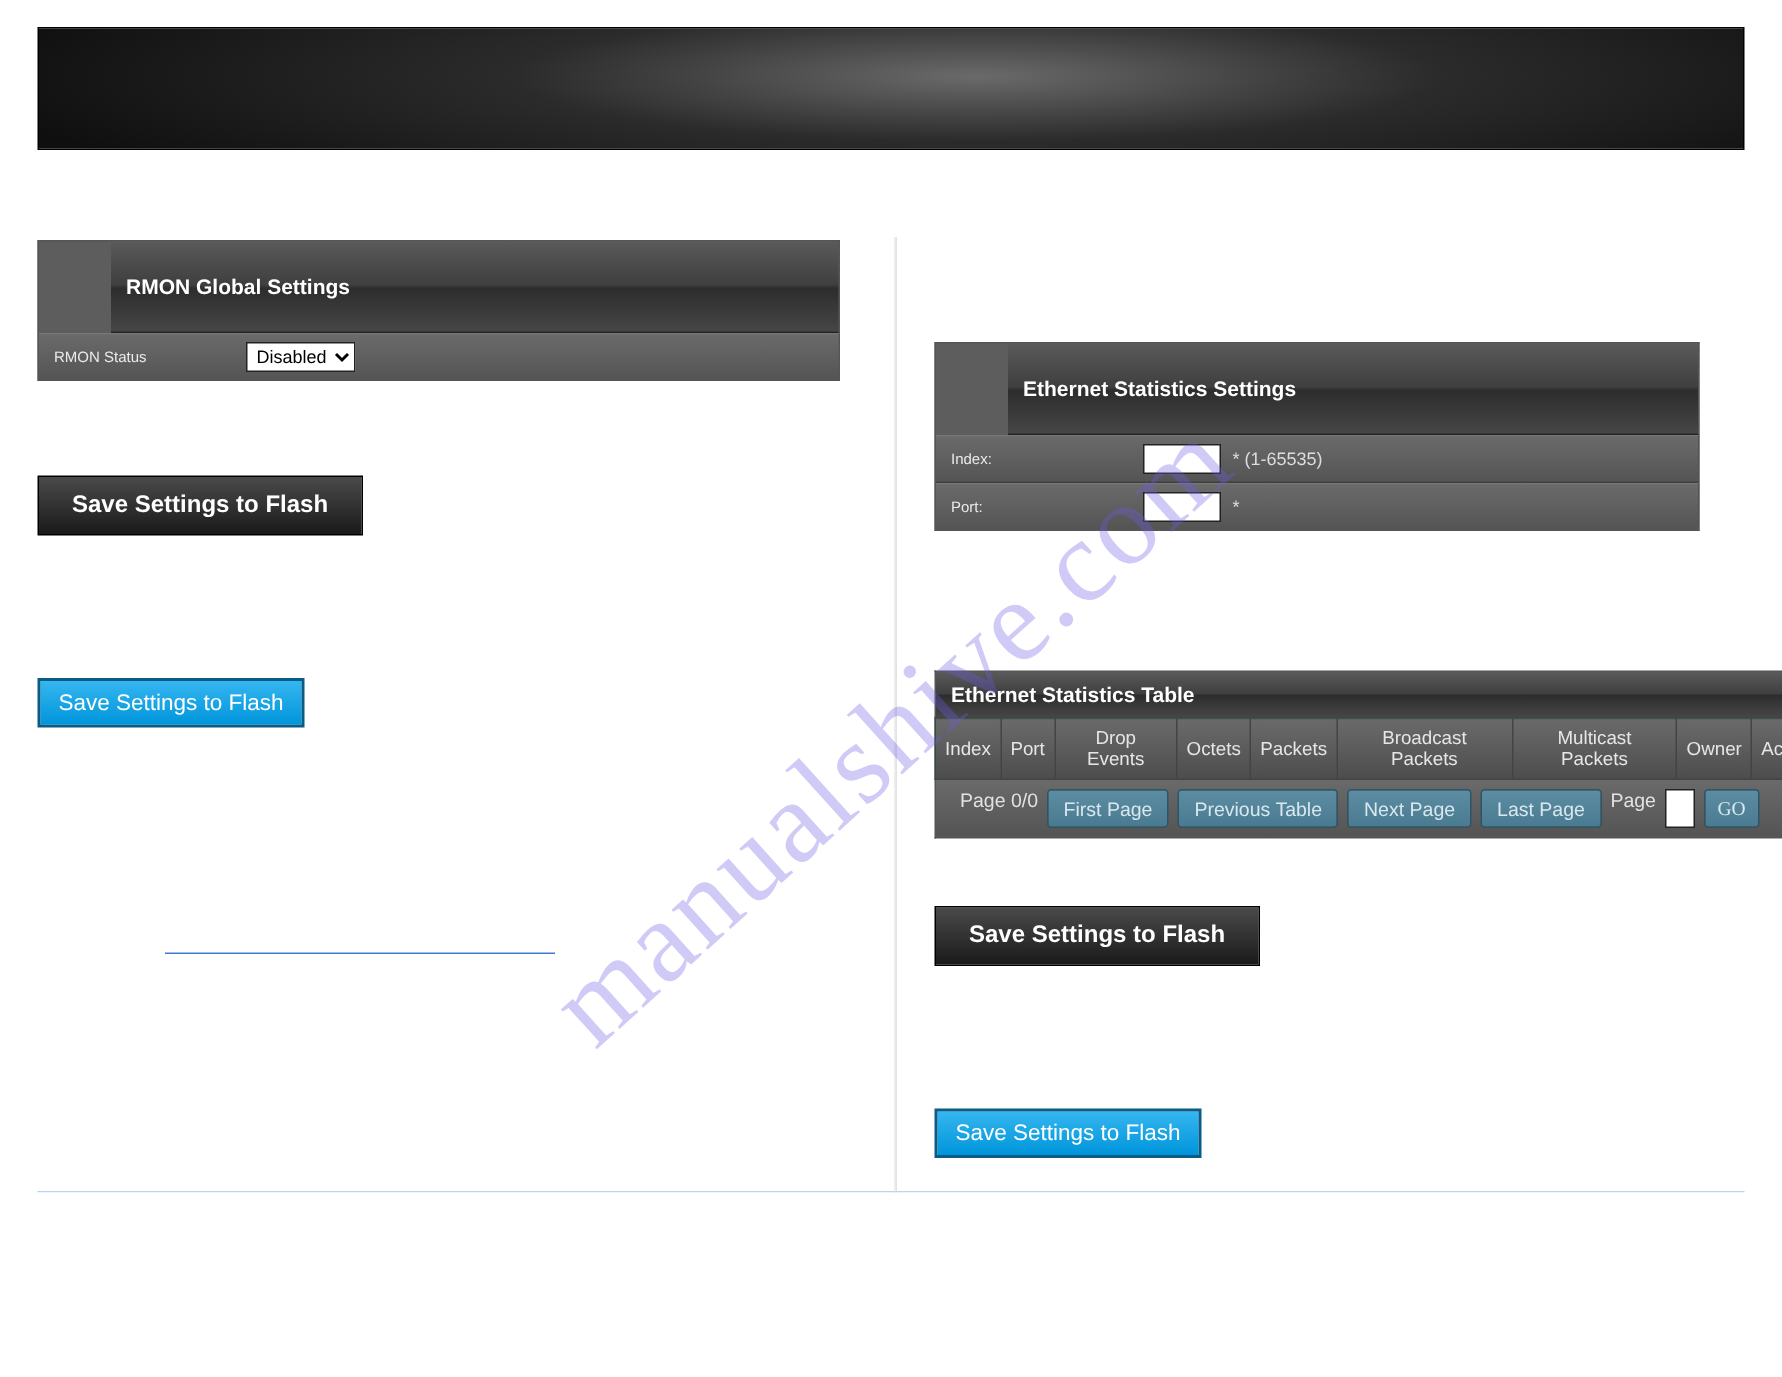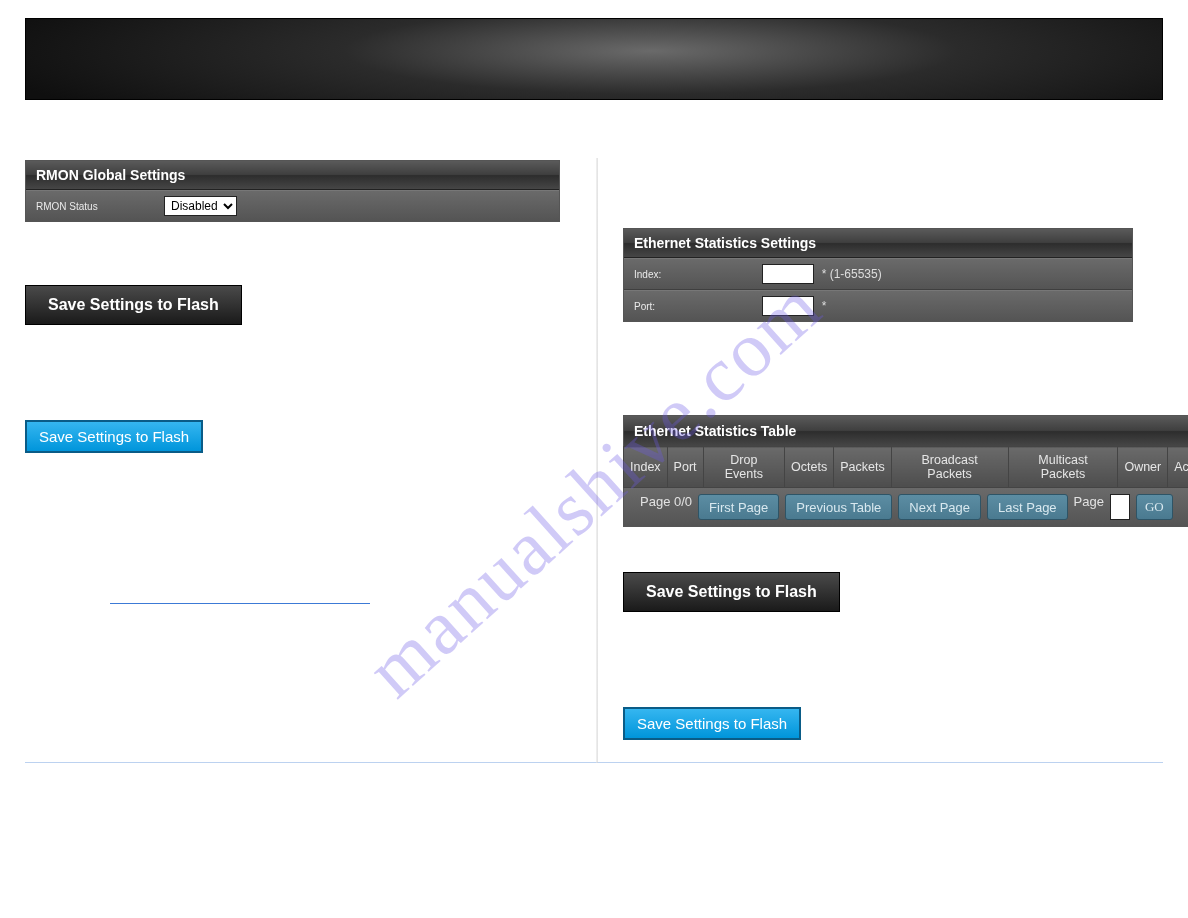--- a/index.html
+++ b/index.html
@@ -48,22 +48,23 @@
     border: 1px solid #555;
     background: #5d5d5d;
     color: #e2e2e2;
     margin-bottom: 8px;
   }
   .panel-header {
     background: linear-gradient(#5a5a5a, #3f3f3f 48%, #2d2d2d 52%, #464646);
     color: #fff;
     font-weight: bold;
     font-size: 14px;
-    padding: 6px 10px;
+    padding: 22px 10px;
     border-bottom: 1px solid #222;
+    margin-left: 48px;
   }
   .panel-row {
     display: flex;
     align-items: center;
     background: linear-gradient(#6a6a6a, #545454);
     border-top: 1px solid #777;
     border-bottom: 1px solid #3f3f3f;
   }
   .panel-row:last-child { border-bottom: none; }
   .panel-label {

